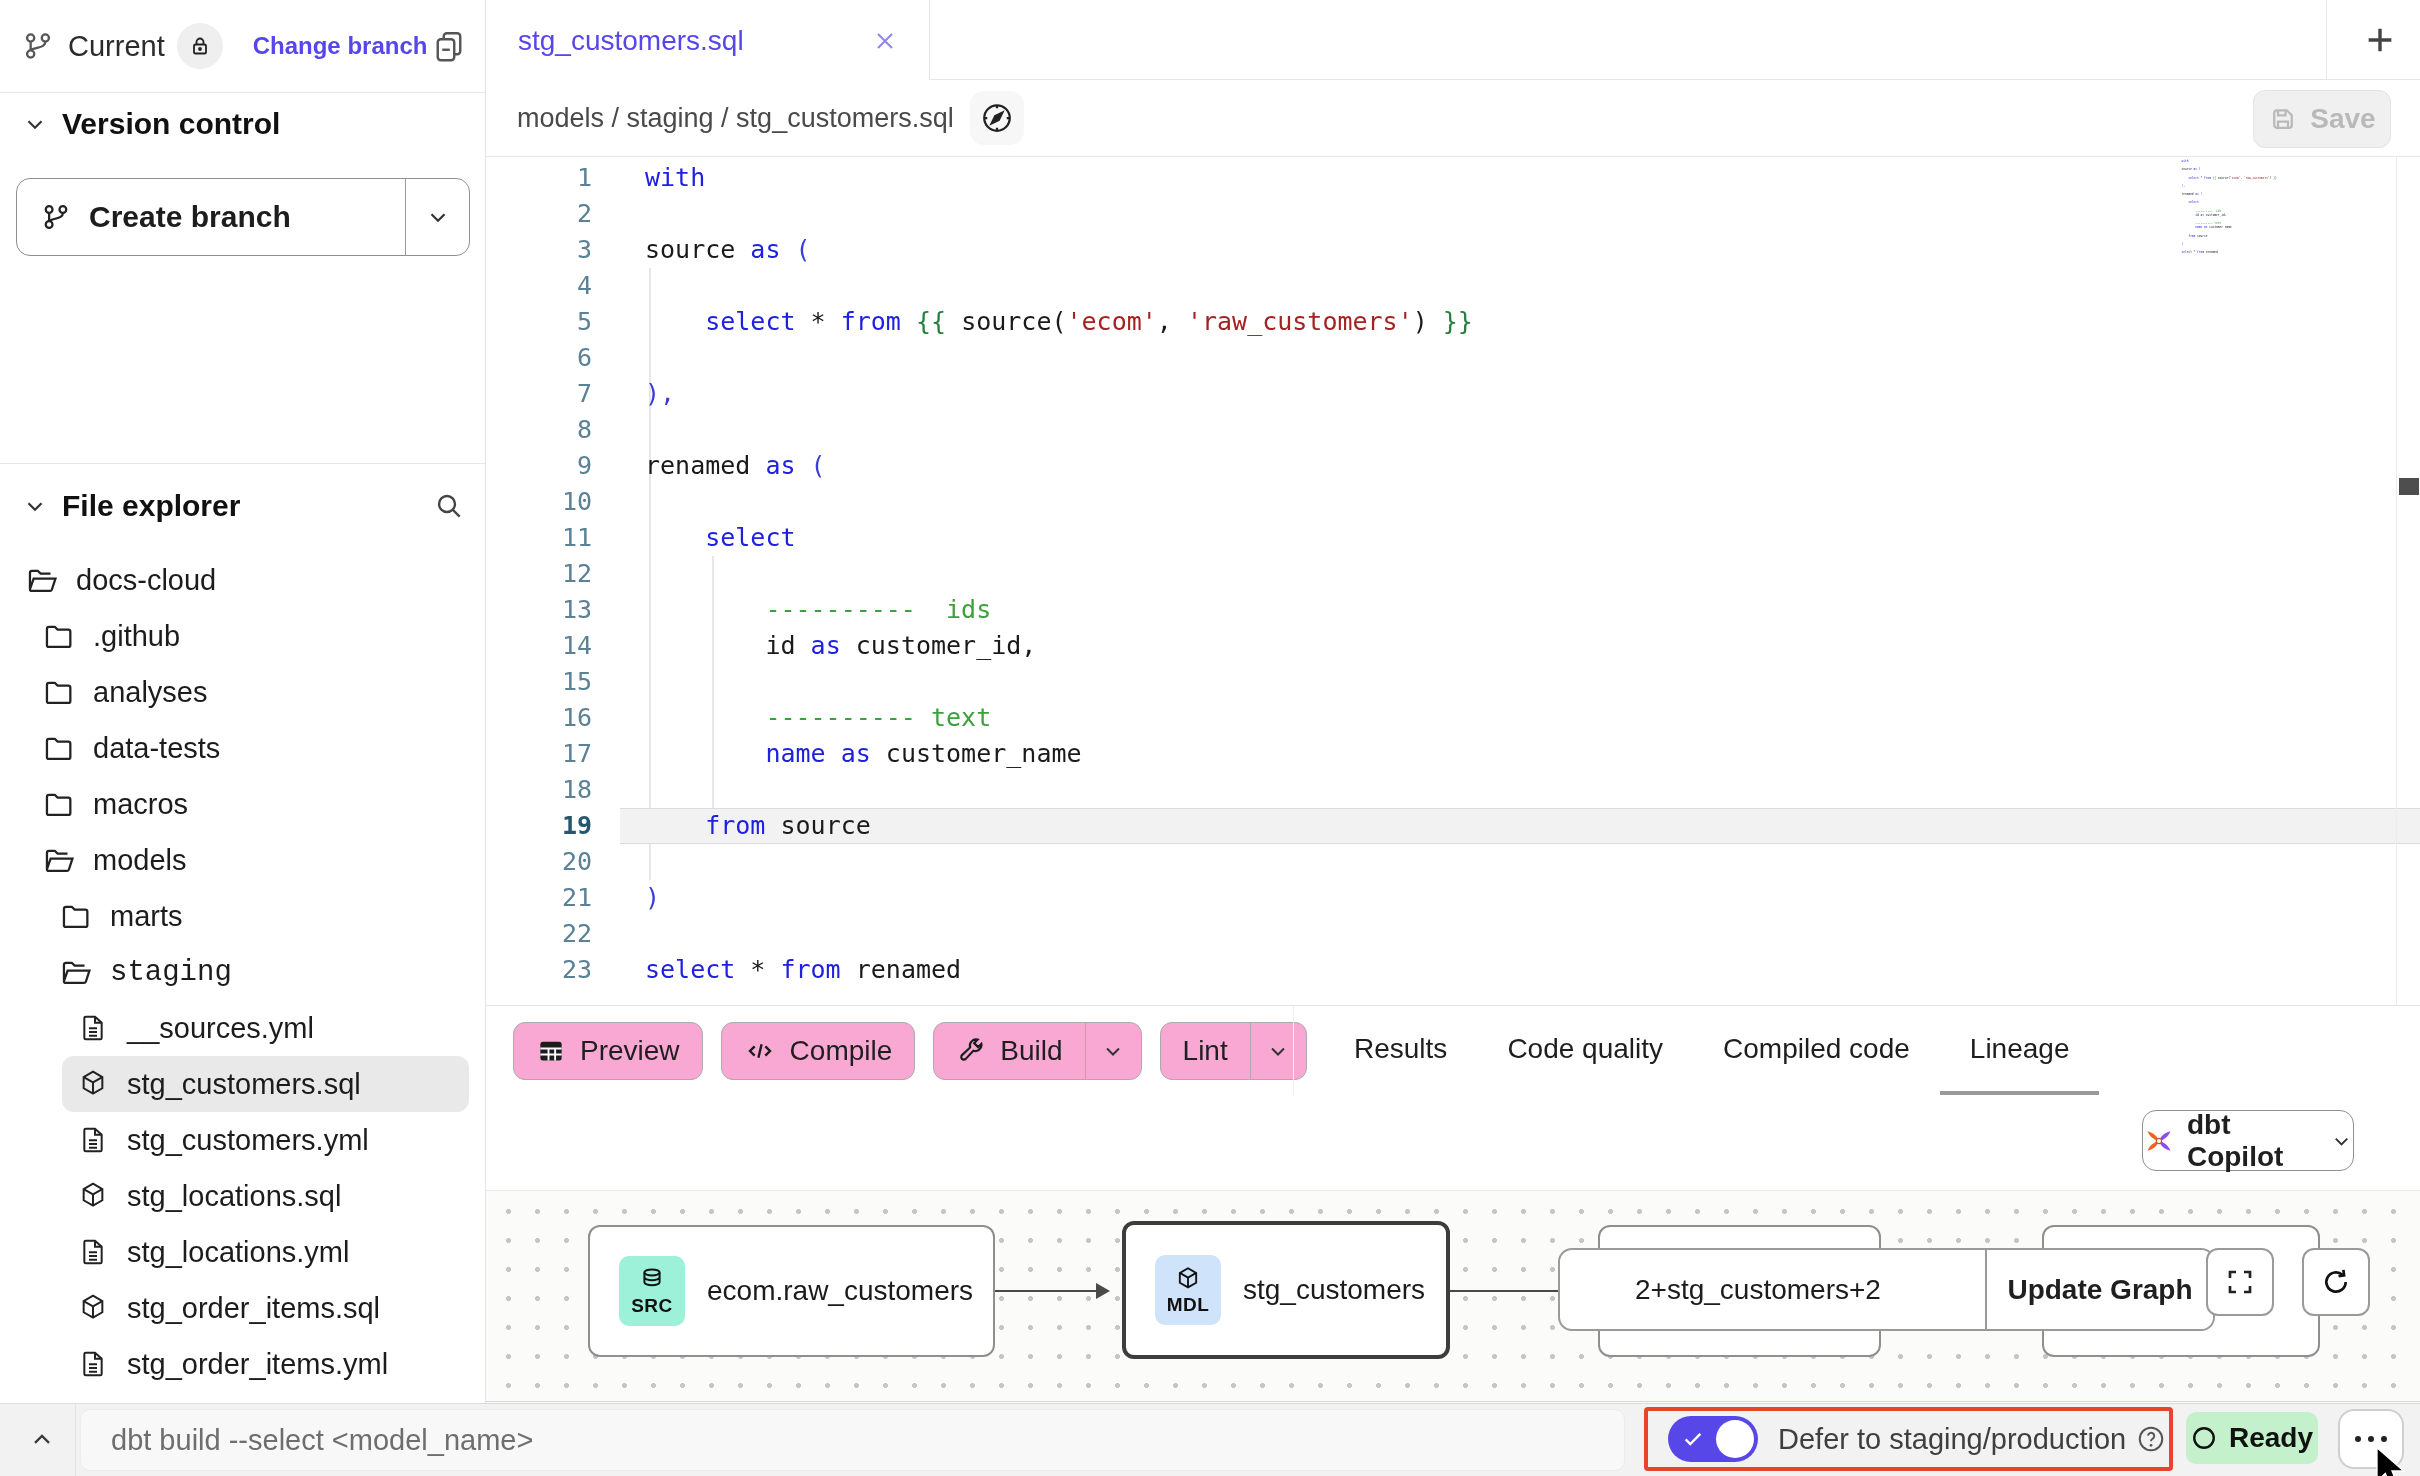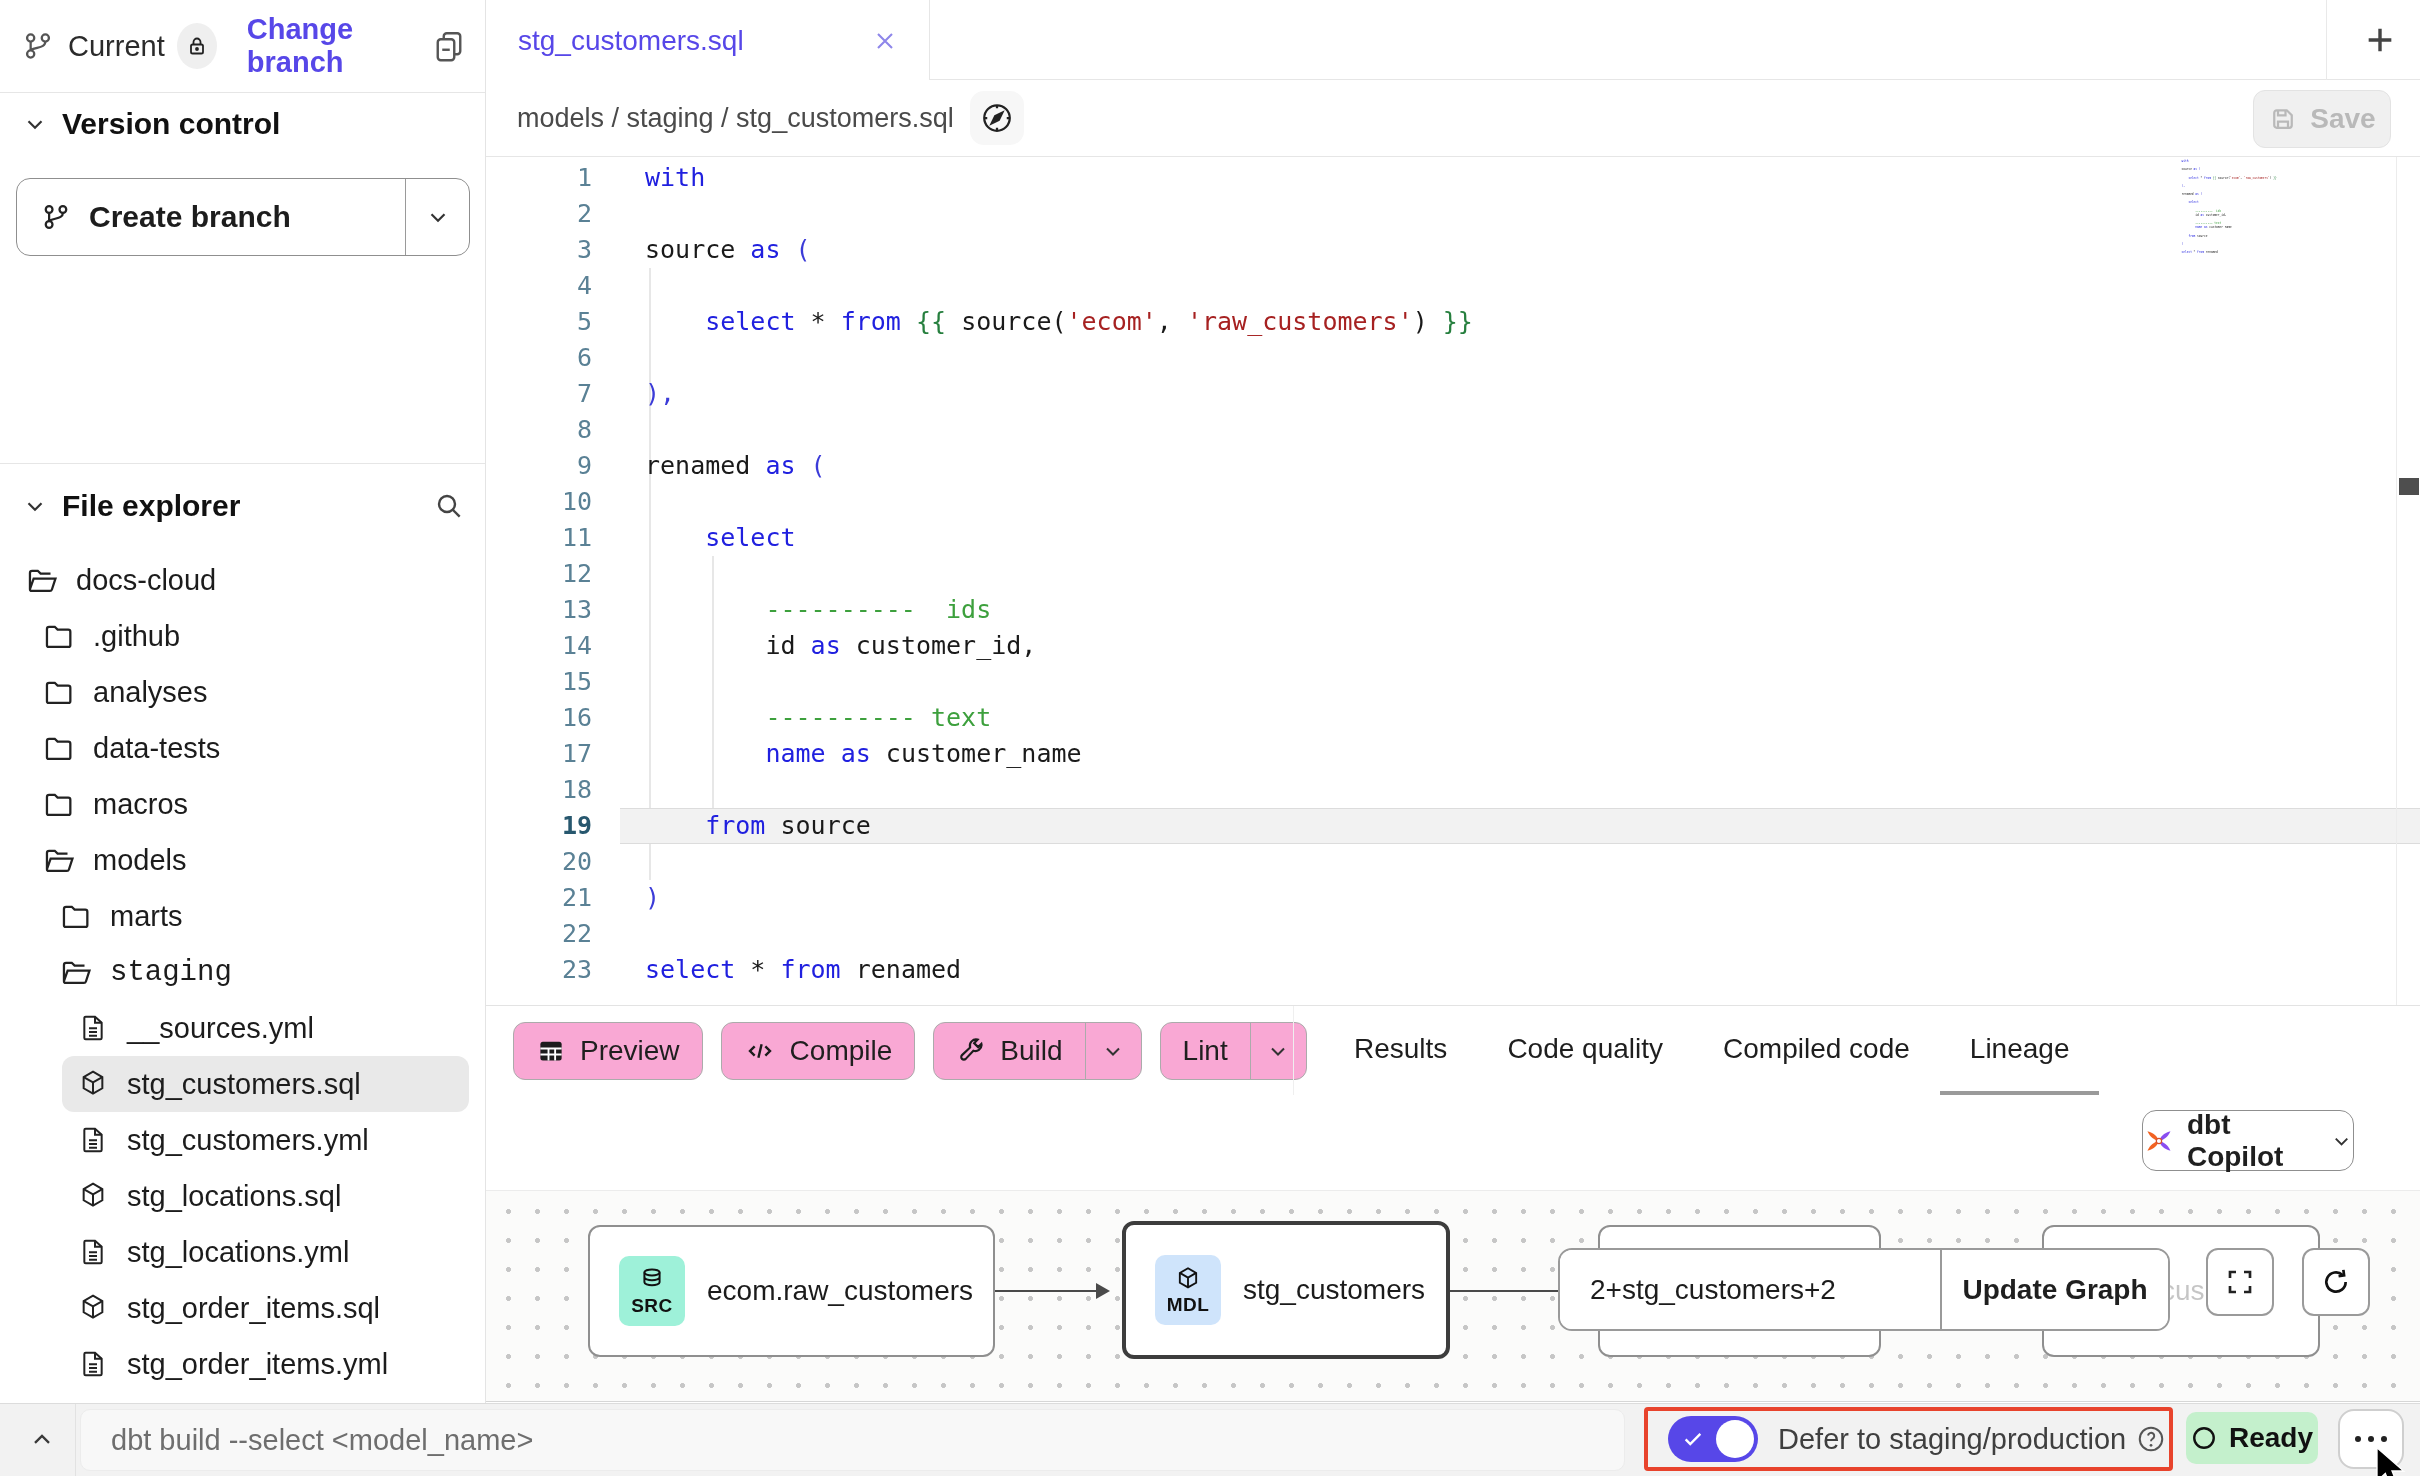--- a/index.html
+++ b/index.html
@@ -5,21 +5,21 @@
   * { margin:0; padding:0; box-sizing:border-box; }
   html,body { width:2420px; height:1476px; overflow:hidden; }
   body { font-family:"Liberation Sans", sans-serif; background:#fff; color:#1f1f1f; position:relative; }
   #app { position:absolute; inset:0; }
 
   
   .sidebar { position:absolute; left:0; top:0; width:486px; height:1403px; background:#fff; border-right:1px solid #e4e4e4; }
   .sb-header { position:absolute; left:0; top:0; width:100%; height:93px; border-bottom:1px solid #e6e6e6; display:flex; align-items:center; padding:0 18px 0 22px; }
   .sb-header .cur-label { font-size:29px; color:#2b2b2b; margin-left:14px; }
   .lock-chip { width:46px; height:46px; border-radius:50%; background:#efefef; display:flex; align-items:center; justify-content:center; margin-left:12px; }
-  .change-branch { font-size:29px; font-weight:600; margin-left:30px; }
+  .change-branch { font-size:24px; font-weight:600; margin-left:30px; }
   .copy-btn { margin-left:auto; }
 
   .sec-title-row { position:absolute; left:0; width:100%; display:flex; align-items:center; padding:0 20px 0 22px; }
   .sec-title { font-size:30px; font-weight:700; color:#111; margin-left:14px; }
   .vc-title-row { top:100px; height:48px; }
   .create-branch { position:absolute; left:16px; top:178px; width:454px; height:78px; border:1.5px solid #8f8f8f; border-radius:14px; background:#fff; display:flex; align-items:stretch; cursor:pointer; }
   .cb-main { flex:1; display:flex; align-items:center; padding-left:24px; gap:18px; font-size:30px; font-weight:600; color:#1d1d1d; }
   .cb-caret { width:64px; border-left:1px solid #9a9a9a; display:flex; align-items:center; justify-content:center; }
 
   .fe-section-border { position:absolute; left:0; top:463px; width:100%; border-top:1px solid #e6e6e6; }
@@ -81,21 +81,21 @@
     background-image:radial-gradient(circle, #c6c6c6 2.2px, transparent 2.8px); background-size:29px 29px; background-position:8px 6px; }
   .lnode { position:absolute; background:#fff; border:2px solid #8f8f8f; border-radius:12px; display:flex; align-items:center; padding-left:29px; gap:22px; }
   .lnode.selected { border:4px solid #3d3d3d; }
   .lnode .content { display:flex; align-items:center; gap:22px; }
   .lnode.faded .content { opacity:0.25; }
   .nbadge { width:66px; height:70px; border-radius:10px; display:flex; flex-direction:column; align-items:center; justify-content:center; gap:1px; }
   .nbadge .btxt { font-size:19px; font-weight:600; letter-spacing:0.5px; color:#111; }
   .nlabel { font-size:28px; color:#1b1b1b; }
   .ledge { position:absolute; height:2px; background:#4a4a4a; }
   .ledge .ahead { position:absolute; right:-2px; top:-7px; width:0; height:0; border-left:14px solid #4a4a4a; border-top:8px solid transparent; border-bottom:8px solid transparent; }
-  .graph-bar { position:absolute; left:1072px; top:57px; height:83px; display:flex; border:2px solid #9a9a9a; border-radius:14px; background:#fff; overflow:hidden; }
+  .graph-bar { position:absolute; left:1072px; top:57px; height:83px; display:flex; border:2px solid #9a9a9a; border-radius:14px; background:#fff; overflow:hidden;padding-left:45px; }
   .graph-input { width:380px; border:none; outline:none; font-size:28px; padding-left:30px; color:#1c1c1c; background:#fff; font-family:"Liberation Sans",sans-serif; }
   .graph-update { width:228px; border-left:2px solid #9a9a9a; display:flex; align-items:center; justify-content:center; font-size:28px; font-weight:600; cursor:pointer; background:#fff; }
   .sq-btn { position:absolute; top:57px; width:68px; height:68px; border:2px solid #9a9a9a; border-radius:12px; background:#fff; display:flex; align-items:center; justify-content:center; cursor:pointer; }
 
   
   .statusbar { position:absolute; left:0; top:1403px; width:2420px; height:73px; background:#f2f2f2; border-top:1px solid #dcdcdc; }
   .sb-collapse { position:absolute; left:24px; top:18px; width:36px; height:36px; display:flex; align-items:center; justify-content:center; cursor:pointer; }
   .sb-vdiv { position:absolute; left:75px; top:0; width:1px; height:73px; background:#e2e2e2; }
   .cmd-field { position:absolute; left:80px; top:5px; width:1545px; height:62px; border-radius:10px; background:#f8f8f8; border:1px solid #ececec; font-size:29px; color:#6e6e6e; padding-left:30px; outline:none; font-family:"Liberation Sans",sans-serif; }
   .cmd-field::placeholder { color:#6e6e6e; opacity:1; }

